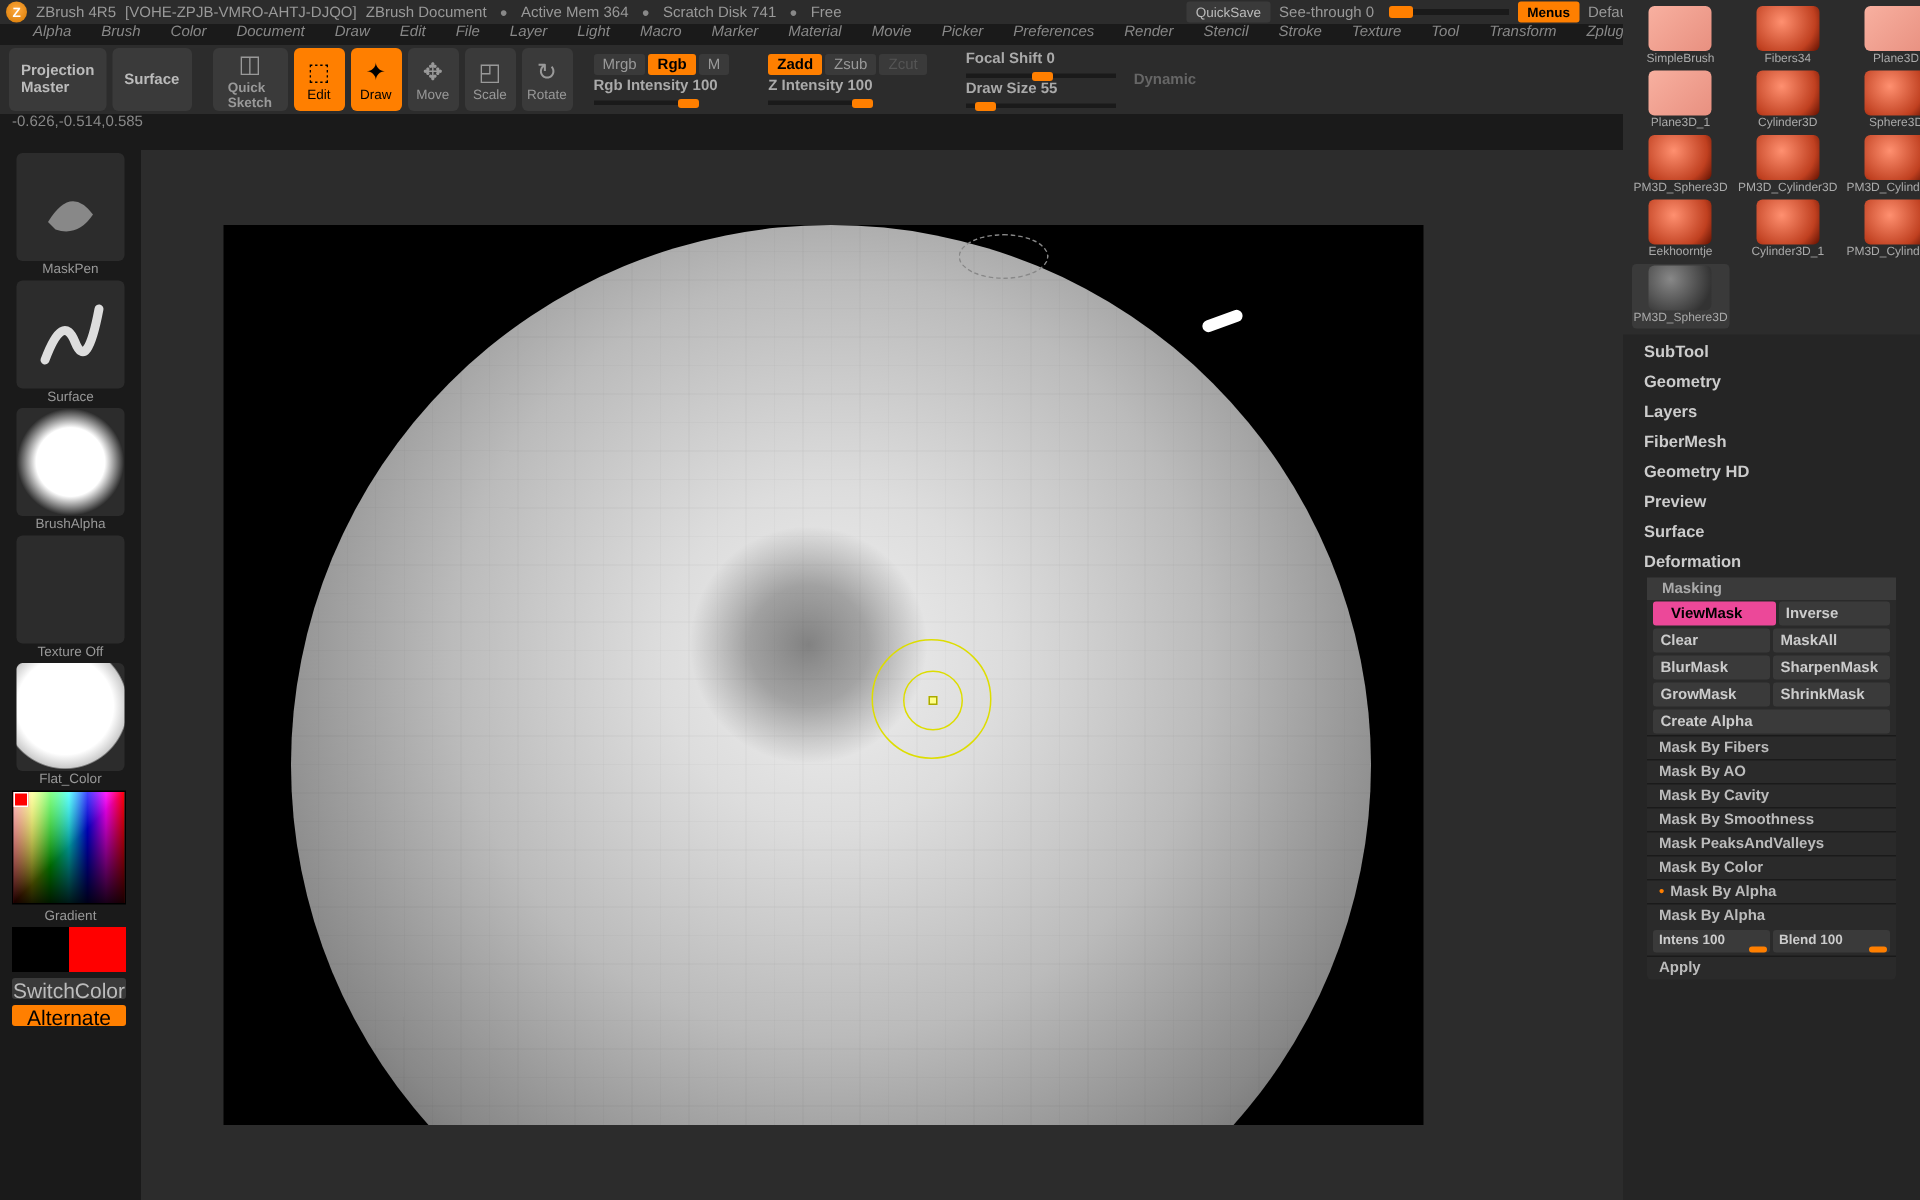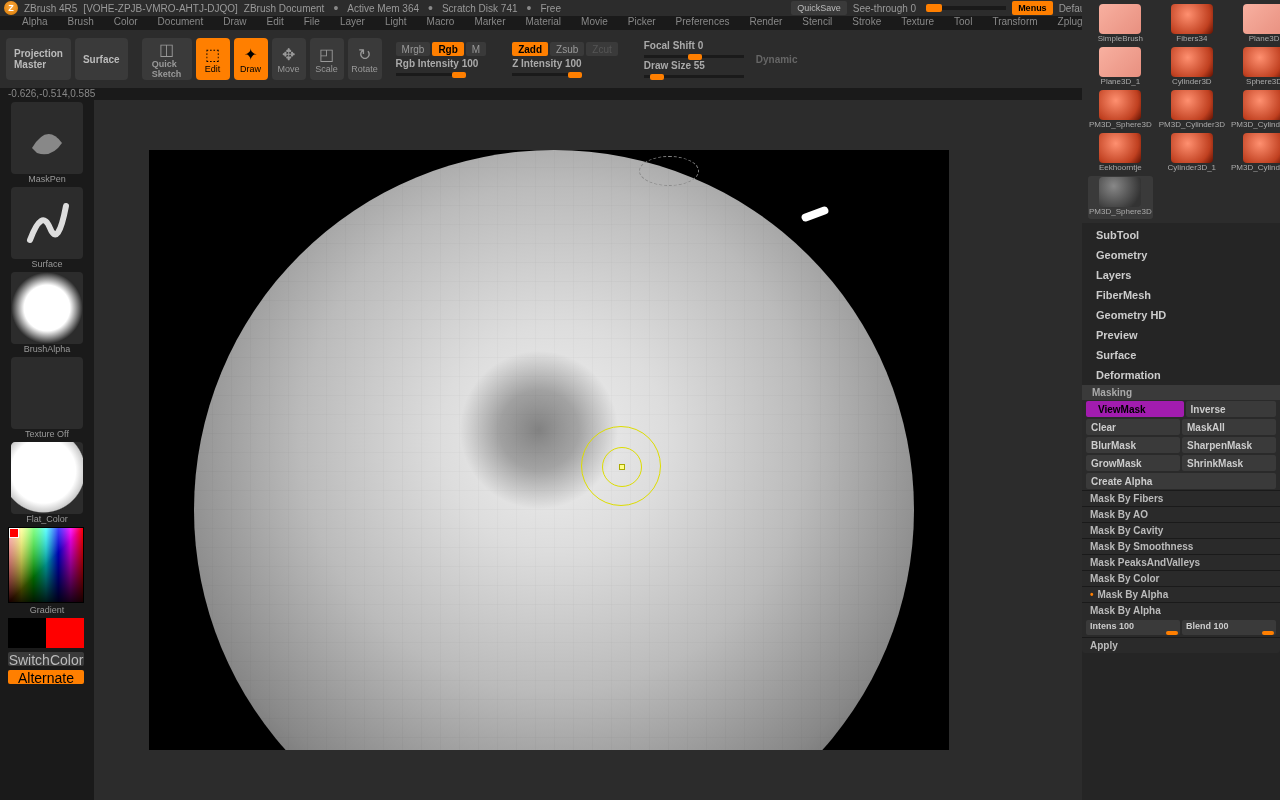--- a/index.html
+++ b/index.html
@@ -9,25 +9,25 @@
 .titlebar { height:16px; background:#2c2c2c; display:flex; align-items:center; gap:6px; padding:0 4px; font-size:10px; }
 .titlebar .zicon { width:14px; height:14px; background:radial-gradient(circle at 50% 40%, #ffaa40, #d67800); border-radius:50%; display:flex; align-items:center; justify-content:center; color:#fff; font-weight:bold; font-size:9px; }
 .titlebar .ttext { color:#999; white-space:nowrap; }
 .titlebar .dot { color:#888; font-size:14px; margin:0 3px; }
 .titlebar .spacer { flex:1; }
 .titlebar .btn { height:14px; padding:0 6px; background:#3a3a3a; border-radius:2px; display:flex; align-items:center; font-size:9px; color:#bbb; }
 .titlebar .btn.orange { background:#ff7f00; color:#000; font-weight:bold; }
 .titlebar .winbtn { width:16px; height:14px; background:#3a3a3a; border-radius:2px; display:flex; align-items:center; justify-content:center; font-size:10px; color:#ccc; }
 
 
-.menubar { height:14px; background:#1a1a1a; display:flex; gap:0; padding:0 12px; font-size:10px; }
+.menubar { height:14px; background:#1a1a1a; display:flex; gap:0; padding:0 12px; font-size:10px;font-style:italic; }
 .menubar span { padding:0 10px; color:#888; cursor:pointer; }
 
 
-.shelf { height:58px; background:#2c2c2c; display:flex; align-items:center; gap:4px; padding:4px 6px; position:relative; }
+.shelf { height:46px; background:#2c2c2c; display:flex; align-items:center; gap:4px; padding:4px 6px; position:relative; }
 .shelf .pill { height:42px; padding:4px 8px; background:#3a3a3a; border-radius:4px; display:flex; flex-direction:column; justify-content:center; font-size:10px; color:#bbb; font-weight:bold; text-align:left; }
 .shelf .iconbtn { width:34px; height:42px; background:#3a3a3a; border-radius:4px; display:flex; flex-direction:column; align-items:center; justify-content:center; font-size:9px; color:#999; }
 .shelf .iconbtn.active { background:#ff7f00; color:#000; }
 .shelf .iconbtn .ico { font-size:16px; height:20px; display:flex; align-items:center; }
 .shelf .iconbtn.big { width:50px; }
 .shelf .modegrp { display:flex; flex-direction:column; gap:2px; }
 .shelf .mrow { display:flex; gap:2px; align-items:center; }
 .shelf .chip { height:14px; padding:0 6px; background:#3a3a3a; border-radius:2px; font-size:10px; color:#999; display:flex; align-items:center; }
 .shelf .chip.on { background:#ff7f00; color:#000; font-weight:bold; }
 .shelf .label { font-size:10px; color:#aaa; font-weight:bold; }
@@ -77,25 +77,25 @@
 .toollib .titem { display:flex; flex-direction:column; align-items:center; }
 .toollib .titem .th { width:42px; height:30px; background:radial-gradient(circle at 40% 35%, #ff9070, #c04020 70%, #601000); border-radius:4px; }
 .toollib .titem .th.plane { background:linear-gradient(135deg,#f8b0a0,#e89080); }
 .toollib .titem .th.sph { background:radial-gradient(circle at 35% 30%, #888, #333 80%); }
 .toollib .titem.sel { background:#3a3a3a; border-radius:3px; padding:1px; }
 .toollib .tl { font-size:8px; color:#aaa; height:11px; overflow:hidden; white-space:nowrap; }
 
 .sections { flex:1; overflow:hidden; padding:2px 0; }
 .sections .sec { padding:4px 14px; font-size:11px; color:#ccc; font-weight:bold; cursor:pointer; }
 
-.masking { background:#2a2a2a; margin:0 0; border-radius:3px; }
+.masking { background:#2a2a2a; margin:0 16px; border-radius:3px; }
 .masking .hdr { background:#3a3a3a; padding:2px 10px; font-size:10px; color:#aaa; font-weight:bold; }
 .masking .row { display:flex; gap:2px; padding:1px 4px; }
 .masking .mb { flex:1; height:16px; background:#3a3a3a; border-radius:2px; font-size:10px; color:#ccc; display:flex; align-items:center; padding:0 5px; font-weight:bold; }
-.masking .mb.on { background:#a21caf; color:#000;padding-left:12px; }
+.masking .mb.on { background:#ec4899; color:#000;padding-left:12px; }
 .masking .line { padding:2px 8px; font-size:10px; color:#bbb; font-weight:bold; border-top:1px solid #1a1a1a; }
 .masking .line.dot:before { content:'•'; color:#ff7f00; margin-right:4px; }
 .masking .sliderrow { display:flex; gap:2px; padding:2px 4px; }
 .masking .sliderrow .sl { flex:1; height:15px; background:#3a3a3a; border-radius:2px; font-size:9px; color:#ccc; position:relative; padding:1px 4px; font-weight:bold; }
 .masking .sliderrow .sl:after { content:''; position:absolute; bottom:0; right:2px; width:12px; height:4px; background:#ff7f00; border-radius:2px; }
 
 .seethrough { width:80px; height:4px; background:#1a1a1a; display:inline-block; margin-left:4px; position:relative; }
 .seethrough:after { content:''; position:absolute; left:0; top:-2px; width:16px; height:8px; background:#ff7f00; border-radius:2px; }
 </style>
 </head>

